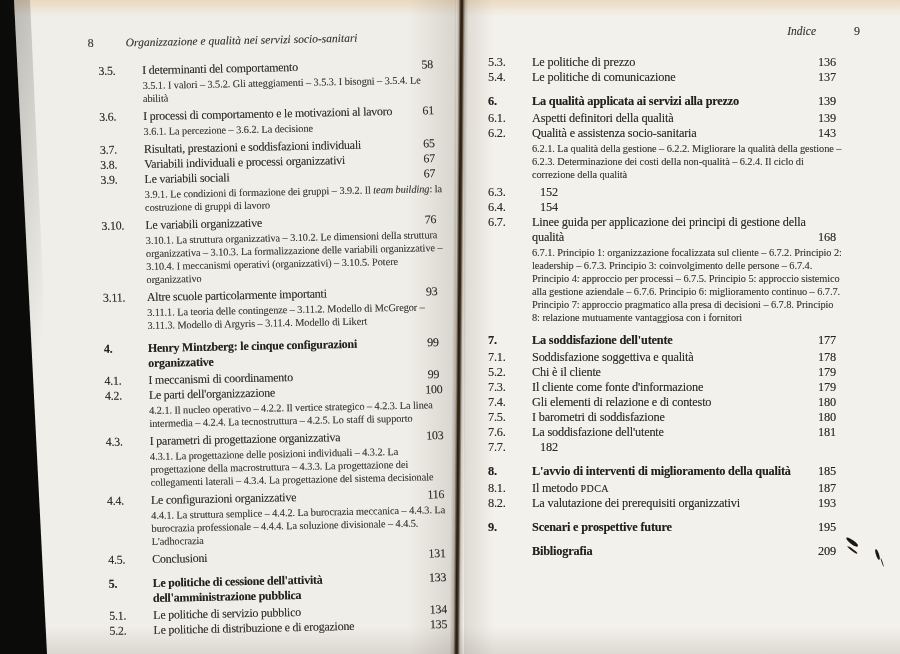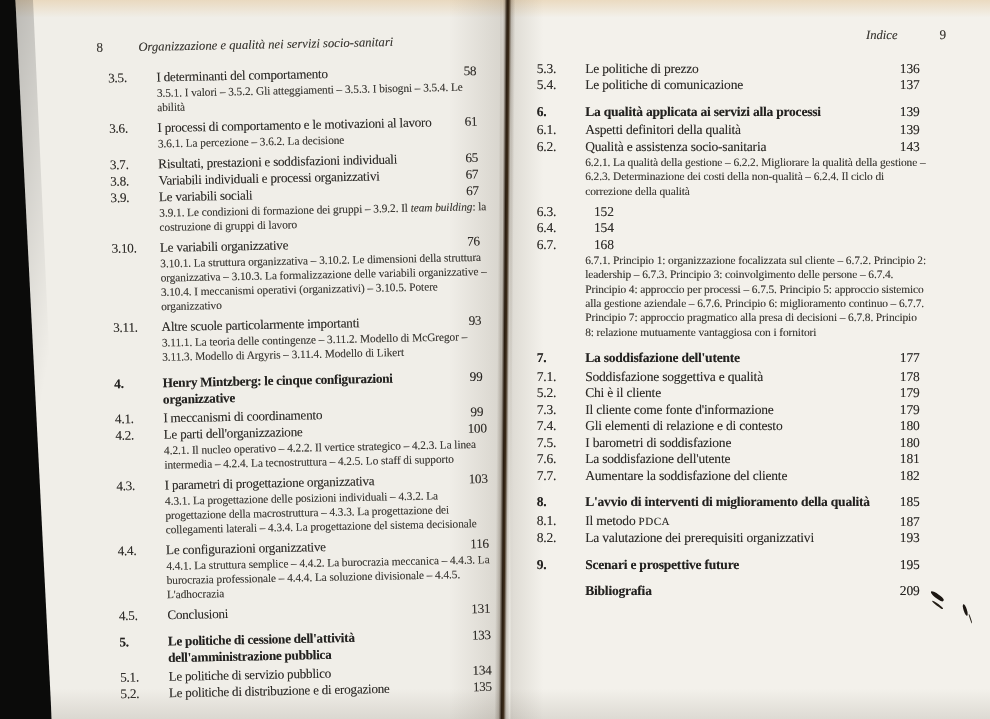--- a/index.html
+++ b/index.html
@@ -213,21 +213,21 @@
           <span class="title">Le politiche di prezzo</span>
           <span class="pg">136</span>
         </div>
         <div class="toc-entry">
           <span class="num">5.4.</span>
           <span class="title">Le politiche di comunicazione</span>
           <span class="pg">137</span>
         </div>
         <div class="toc-entry chapter">
           <span class="num">6.</span>
-          <span class="title">La qualità applicata ai servizi alla processi</span>
+          <span class="title">La qualità applicata ai servizi alla prezzo</span>
           <span class="pg">139</span>
         </div>
         <div class="toc-entry">
           <span class="num">6.1.</span>
           <span class="title">Aspetti definitori della qualità</span>
           <span class="pg">139</span>
         </div>
         <div class="toc-entry">
           <span class="num">6.2.</span>
           <span class="title">Qualità e assistenza socio-sanitaria</span>
@@ -237,20 +237,21 @@
         <div class="toc-entry">
           <span class="num">6.3.</span>
           <span class="pg">152</span>
         </div>
         <div class="toc-entry">
           <span class="num">6.4.</span>
           <span class="pg">154</span>
         </div>
         <div class="toc-entry">
           <span class="num">6.7.</span>
+          <span class="title">Linee guida per applicazione dei principi di gestione della qualità</span>
           <span class="pg">168</span>
         </div>
         <div class="toc-sub">6.7.1. Principio 1: organizzazione focalizzata sul cliente – 6.7.2. Principio 2: leadership – 6.7.3. Principio 3: coinvolgimento delle persone – 6.7.4. Principio 4: approccio per processi – 6.7.5. Principio 5: approccio sistemico alla gestione aziendale – 6.7.6. Principio 6: miglioramento continuo – 6.7.7. Principio 7: approccio pragmatico alla presa di decisioni – 6.7.8. Principio 8: relazione mutuamente vantaggiosa con i fornitori</div>
         <div class="toc-entry chapter">
           <span class="num">7.</span>
           <span class="title">La soddisfazione dell'utente</span>
           <span class="pg">177</span>
         </div>
         <div class="toc-entry">
           <span class="num">7.1.</span>
@@ -277,21 +278,20 @@
           <span class="title">I barometri di soddisfazione</span>
           <span class="pg">180</span>
         </div>
         <div class="toc-entry">
           <span class="num">7.6.</span>
           <span class="title">La soddisfazione dell'utente</span>
           <span class="pg">181</span>
         </div>
         <div class="toc-entry">
           <span class="num">7.7.</span>
-          <span class="title">Aumentare la soddisfazione del cliente</span>
           <span class="pg">182</span>
         </div>
         <div class="toc-entry chapter">
           <span class="num">8.</span>
           <span class="title">L'avvio di interventi di miglioramento della qualità</span>
           <span class="pg">185</span>
         </div>
         <div class="toc-entry">
           <span class="num">8.1.</span>
           <span class="title"><span>Il metodo </span><span class="st-smallcaps">PDCA</span></span>

